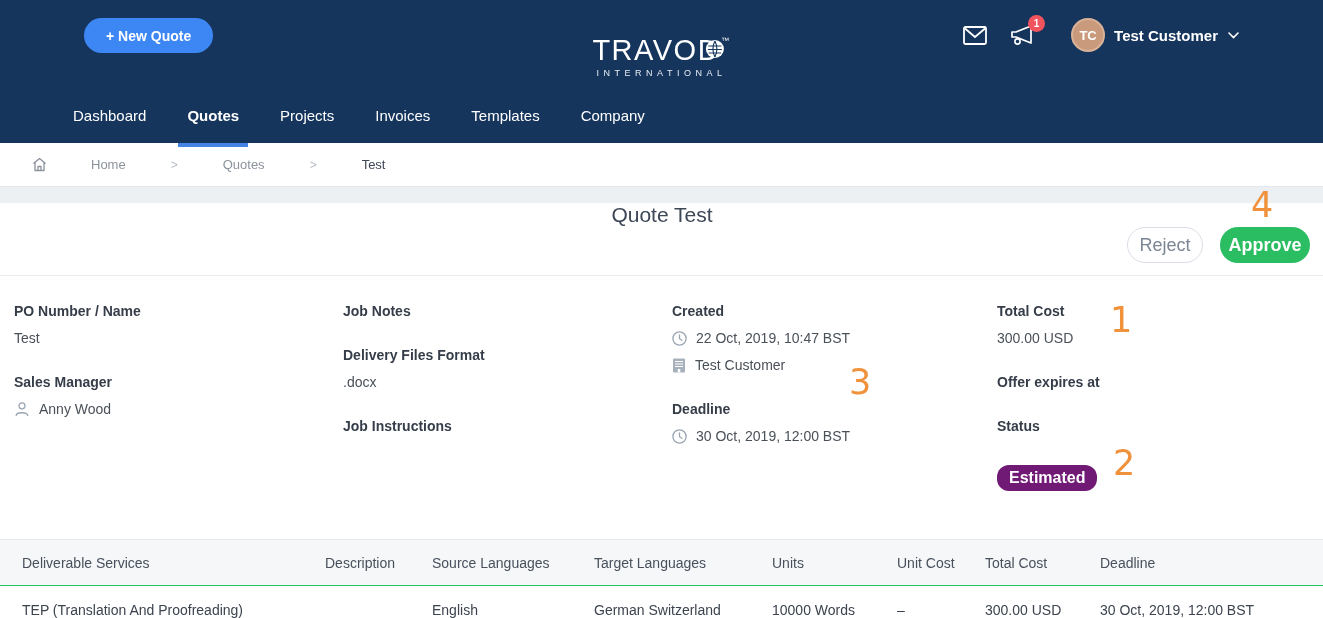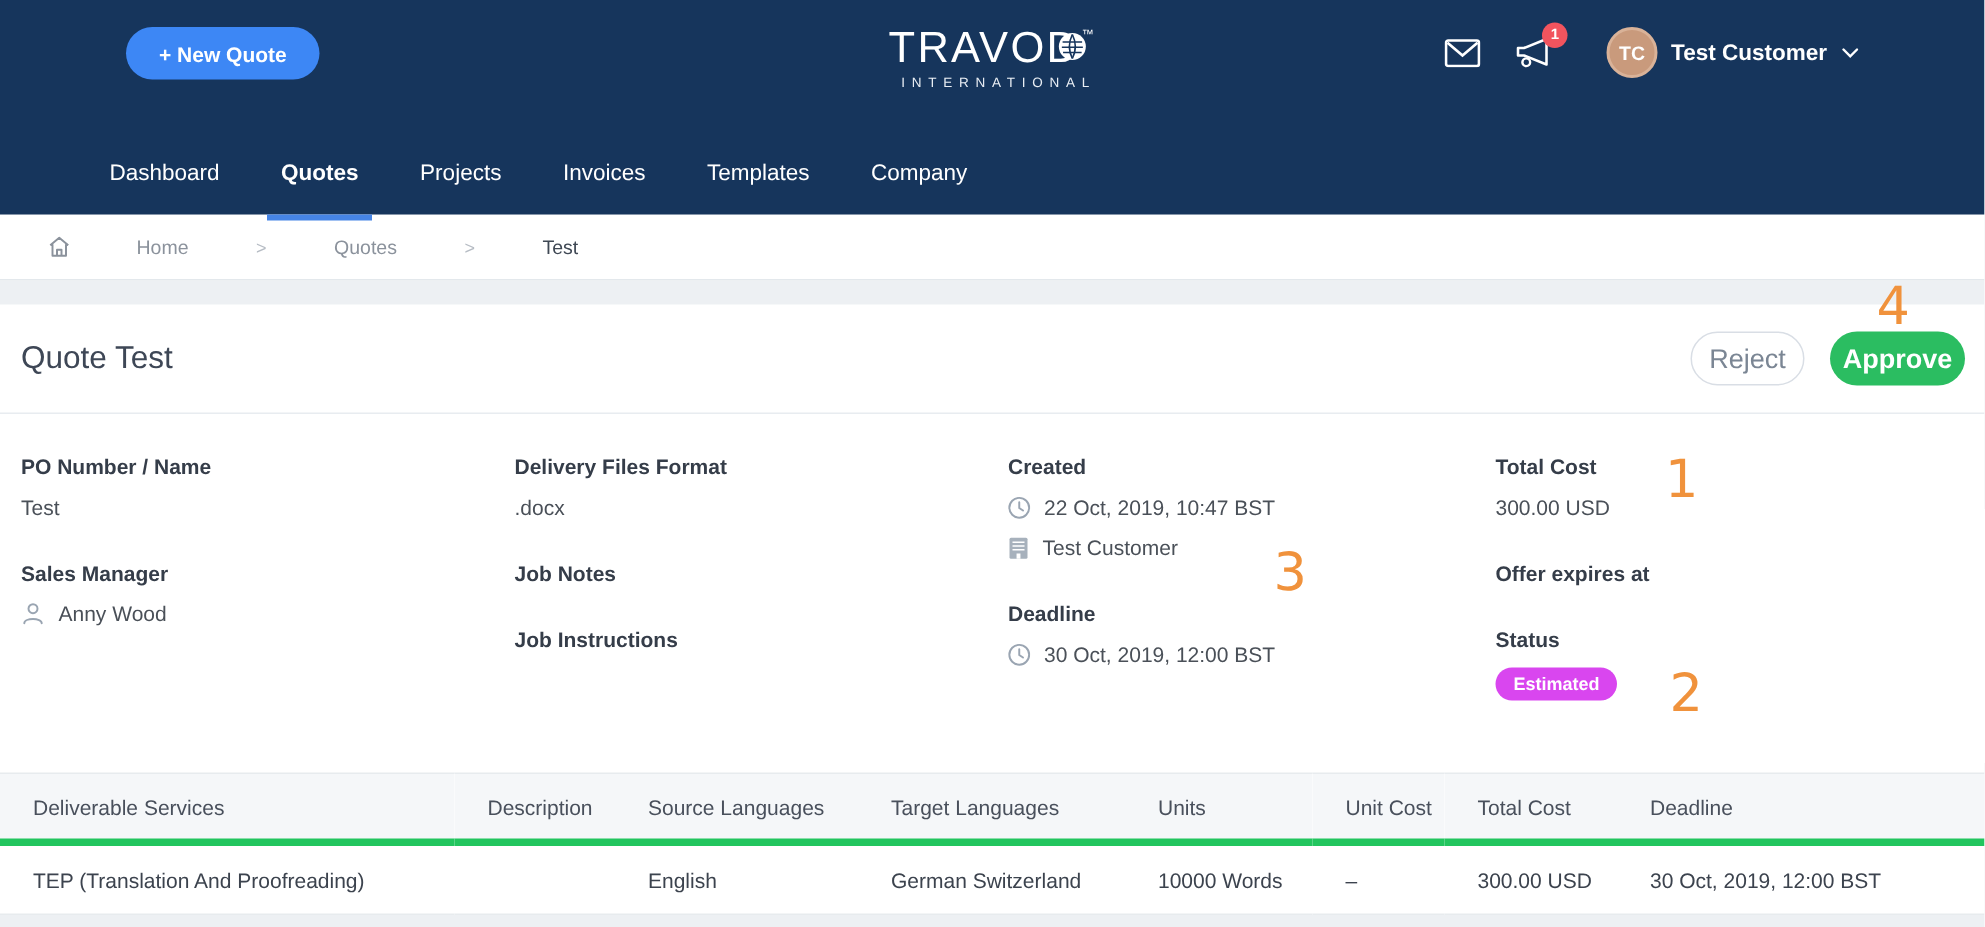--- a/index.html
+++ b/index.html
@@ -20,23 +20,23 @@
   .new-quote-btn {
     position:absolute; left:84px; top:18px;
     height:35px; padding:0 22px;
     background:#3d87f5; color:#fff;
     border:none; border-radius:18px;
     font-family:"Liberation Sans", sans-serif;
     font-size:14px; font-weight:bold;
     cursor:pointer;
   }
   .logo {
-    position:absolute; left:50%; top:16px;
+    position:absolute; left:50%; top:34px;
     transform:translateX(-50%);
-    text-align:right; color:#fff;
+    text-align:center; color:#fff;
   }
   .logo-word {
     font-size:29px; letter-spacing:1.5px; font-weight:400;
     display:inline-flex; align-items:flex-start; position:relative;
   }
   .logo-d { position:relative; display:inline-block; }
   .logo-d svg { position:absolute; right:-5px; top:5px; }
   .logo-tm { font-size:8px; margin-top:2px; margin-left:1px; }
   .logo-sub {
     font-size:9px; letter-spacing:4.5px; color:#e9eef4; margin-top:1px;
@@ -94,20 +94,21 @@
   .crumb.current { color:#3f4854; cursor:default; }
   .crumb-sep { font-size:12px; color:#b6bcc4; margin:0 9px; }
   .home-icon { margin-right:8px; display:inline-flex; }
   .spacer { height:16px; }
   
   .card { background:#fff; }
   .title-row {
     height:73px; display:flex; align-items:center;
     padding:0 13px 0 14px;
     border-bottom:1px solid #e8ecf0;
+    flex-direction:column;
   }
   .page-title { font-size:21px; color:#3e4756; font-weight:500; }
   .title-actions { margin-left:auto; display:flex; gap:17px; }
   .btn-pill {
     height:36px; border-radius:18px;
     font-family:"Liberation Sans", sans-serif;
     font-size:18px; cursor:pointer;
   }
   .reject-btn {
     width:76px; background:#fff; color:#7b8694;
@@ -130,30 +131,30 @@
     margin-bottom:11px;
   }
   .field-value { font-size:14px; color:#4a5058; }
   .icon-value {
     display:flex; align-items:center; gap:9px;
     font-size:14px; color:#4a5058; margin-bottom:11px;
   }
   .icon-value:last-child { margin-bottom:0; }
   .status-badge {
     display:inline-block;
-    background:#d946ef; color:#fff;
-    font-size:12px; font-weight:bold;
-    padding:4px 12px; border-radius:12px;
+    background:#701a75; color:#fff;
+    font-size:16px; font-weight:bold;
+    padding:4px 12px; border-radius:12px;margin-top:20px;
   }
   
   table { width:100%; border-collapse:collapse; table-layout:fixed; }
   thead tr {
     background:#f5f7f9;
     border-top:1px solid #e7ebee;
-    border-bottom:5px solid #22c55e;
+    border-bottom:1px solid #22c55e;
   }
   th {
     height:46px; text-align:left; vertical-align:middle;
     font-size:14px; font-weight:400; color:#49505c;
     padding-left:22px; white-space:nowrap; overflow:hidden;
   }
   td {
     height:48px; vertical-align:middle;
     font-size:14px; color:#3c434e;
     padding-left:22px; white-space:nowrap; overflow:hidden;
@@ -264,25 +265,25 @@
               <circle cx="8" cy="4.8" r="3" fill="none" stroke="#9aa5b2" stroke-width="1.3"></circle>
               <path d="M2.2 14.5 C2.2 10.8 13.8 10.8 13.8 14.5" fill="none" stroke="#9aa5b2" stroke-width="1.3" stroke-linecap="round"></path>
             </svg>
           <span>Anny Wood</span>
         </div>
       </div>
     </div>
 
     <div>
       <div class="field">
+        <div class="field-label">Job Notes</div>
+      </div>
+      <div class="field">
         <div class="field-label">Delivery Files Format</div>
         <div class="field-value">.docx</div>
-      </div>
-      <div class="field">
-        <div class="field-label">Job Notes</div>
       </div>
       <div class="field">
         <div class="field-label">Job Instructions</div>
       </div>
     </div>
 
     <div>
       <div class="field">
         <div class="field-label">Created</div>
         <div class="icon-value">

